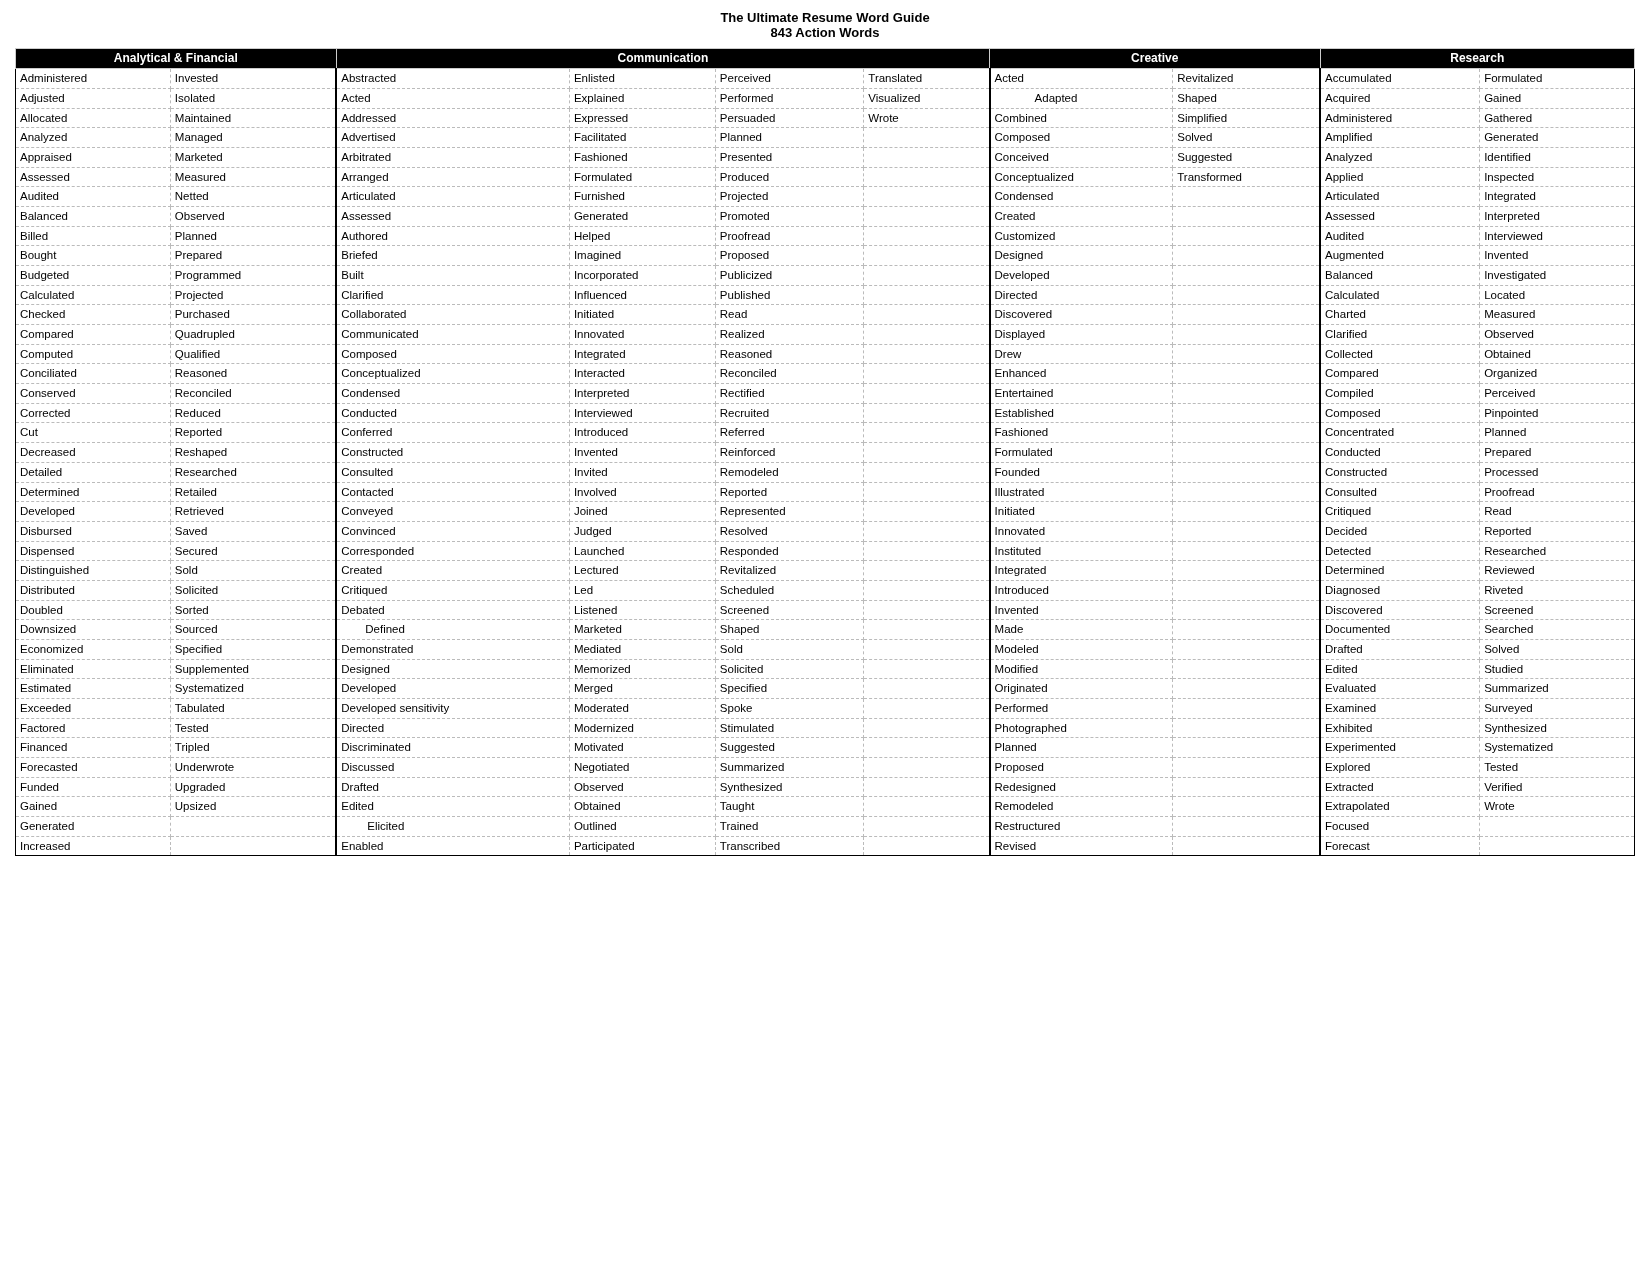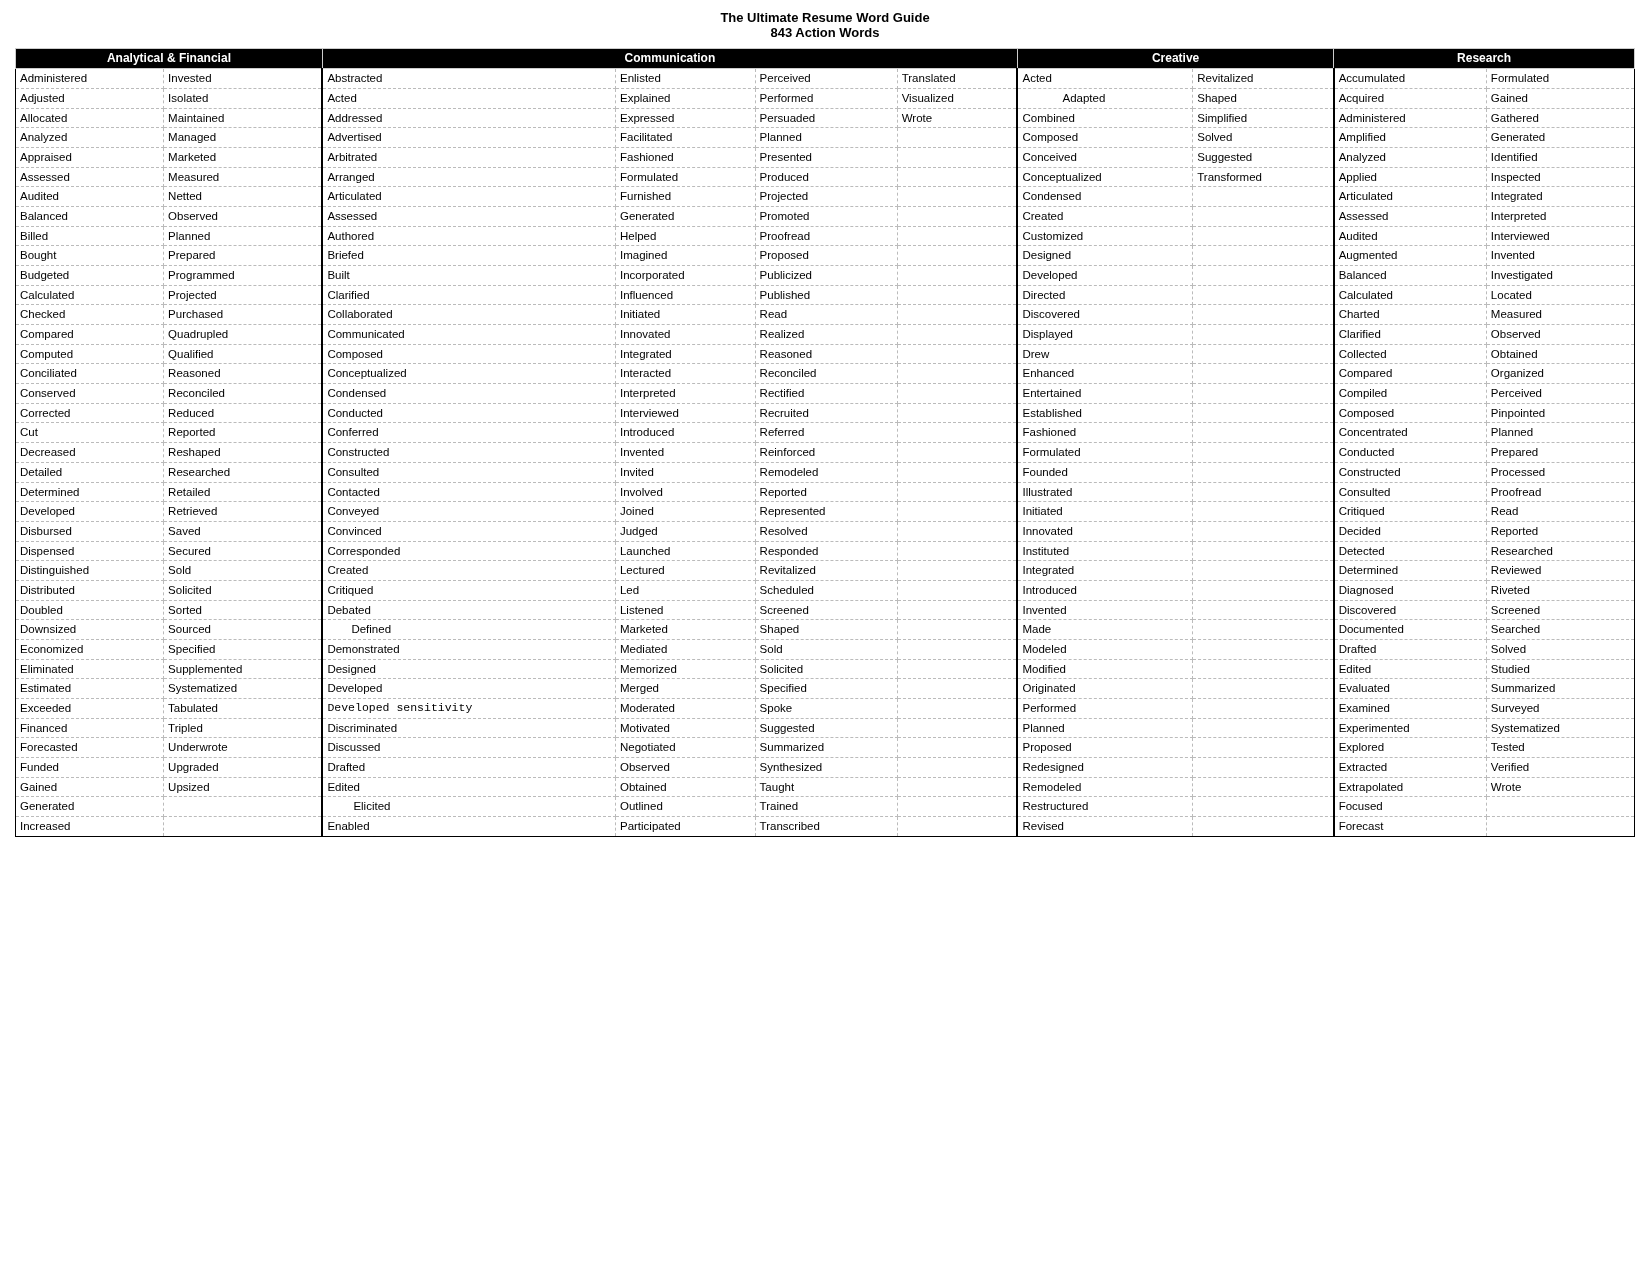--- a/index.html
+++ b/index.html
@@ -441,28 +441,40 @@
           <td style="border-style: dashed; border-color: rgb(187, 187, 187);">Specified</td>
           <td style="border-style: dashed solid dashed dashed; border-color: rgb(187, 187, 187) rgb(0, 0, 0) rgb(187, 187, 187) rgb(187, 187, 187); border-right-width: 2px;"></td>
           <td style="border-style: dashed; border-color: rgb(187, 187, 187);">Originated</td>
           <td style="border-style: dashed solid dashed dashed; border-color: rgb(187, 187, 187) rgb(0, 0, 0) rgb(187, 187, 187) rgb(187, 187, 187); border-right-width: 2px;"></td>
           <td style="border-style: dashed; border-color: rgb(187, 187, 187);">Evaluated</td>
           <td style="border-style: dashed; border-color: rgb(187, 187, 187);">Summarized</td>
         </tr>
         <tr>
           <td style="border-style: dashed; border-color: rgb(187, 187, 187);">Exceeded</td>
           <td style="border-style: dashed solid dashed dashed; border-color: rgb(187, 187, 187) rgb(0, 0, 0) rgb(187, 187, 187) rgb(187, 187, 187); border-right-width: 2px;">Tabulated</td>
-          <td style="border-style: dashed; border-color: rgb(187, 187, 187); font-family: Liberation Mono, monospace;">Developed sensitivity</td>
+          <td style="border-style: dashed; border-color: rgb(187, 187, 187);">Developed sensitivity</td>
           <td style="border-style: dashed; border-color: rgb(187, 187, 187);">Moderated</td>
           <td style="border-style: dashed; border-color: rgb(187, 187, 187);">Spoke</td>
           <td style="border-style: dashed solid dashed dashed; border-color: rgb(187, 187, 187) rgb(0, 0, 0) rgb(187, 187, 187) rgb(187, 187, 187); border-right-width: 2px;"></td>
           <td style="border-style: dashed; border-color: rgb(187, 187, 187);">Performed</td>
           <td style="border-style: dashed solid dashed dashed; border-color: rgb(187, 187, 187) rgb(0, 0, 0) rgb(187, 187, 187) rgb(187, 187, 187); border-right-width: 2px;"></td>
           <td style="border-style: dashed; border-color: rgb(187, 187, 187);">Examined</td>
           <td style="border-style: dashed; border-color: rgb(187, 187, 187);">Surveyed</td>
+        </tr>
+        <tr>
+          <td style="border-style: dashed; border-color: rgb(187, 187, 187);">Factored</td>
+          <td style="border-style: dashed solid dashed dashed; border-color: rgb(187, 187, 187) rgb(0, 0, 0) rgb(187, 187, 187) rgb(187, 187, 187); border-right-width: 2px;">Tested</td>
+          <td style="border-style: dashed; border-color: rgb(187, 187, 187);">Directed</td>
+          <td style="border-style: dashed; border-color: rgb(187, 187, 187);">Modernized</td>
+          <td style="border-style: dashed; border-color: rgb(187, 187, 187);">Stimulated</td>
+          <td style="border-style: dashed solid dashed dashed; border-color: rgb(187, 187, 187) rgb(0, 0, 0) rgb(187, 187, 187) rgb(187, 187, 187); border-right-width: 2px;"></td>
+          <td style="border-style: dashed; border-color: rgb(187, 187, 187);">Photographed</td>
+          <td style="border-style: dashed solid dashed dashed; border-color: rgb(187, 187, 187) rgb(0, 0, 0) rgb(187, 187, 187) rgb(187, 187, 187); border-right-width: 2px;"></td>
+          <td style="border-style: dashed; border-color: rgb(187, 187, 187);">Exhibited</td>
+          <td style="border-style: dashed; border-color: rgb(187, 187, 187);">Synthesized</td>
         </tr>
         <tr>
           <td style="border-style: dashed; border-color: rgb(187, 187, 187);">Financed</td>
           <td style="border-style: dashed solid dashed dashed; border-color: rgb(187, 187, 187) rgb(0, 0, 0) rgb(187, 187, 187) rgb(187, 187, 187); border-right-width: 2px;">Tripled</td>
           <td style="border-style: dashed; border-color: rgb(187, 187, 187);">Discriminated</td>
           <td style="border-style: dashed; border-color: rgb(187, 187, 187);">Motivated</td>
           <td style="border-style: dashed; border-color: rgb(187, 187, 187);">Suggested</td>
           <td style="border-style: dashed solid dashed dashed; border-color: rgb(187, 187, 187) rgb(0, 0, 0) rgb(187, 187, 187) rgb(187, 187, 187); border-right-width: 2px;"></td>
           <td style="border-style: dashed; border-color: rgb(187, 187, 187);">Planned</td>
           <td style="border-style: dashed solid dashed dashed; border-color: rgb(187, 187, 187) rgb(0, 0, 0) rgb(187, 187, 187) rgb(187, 187, 187); border-right-width: 2px;"></td>

